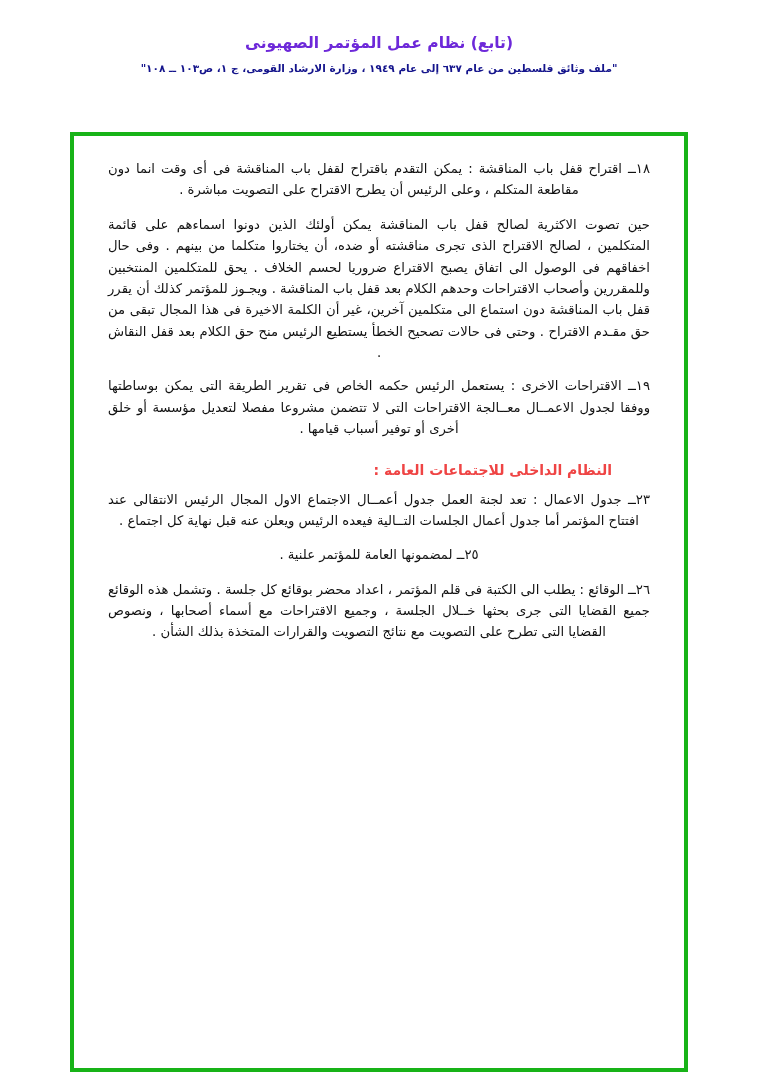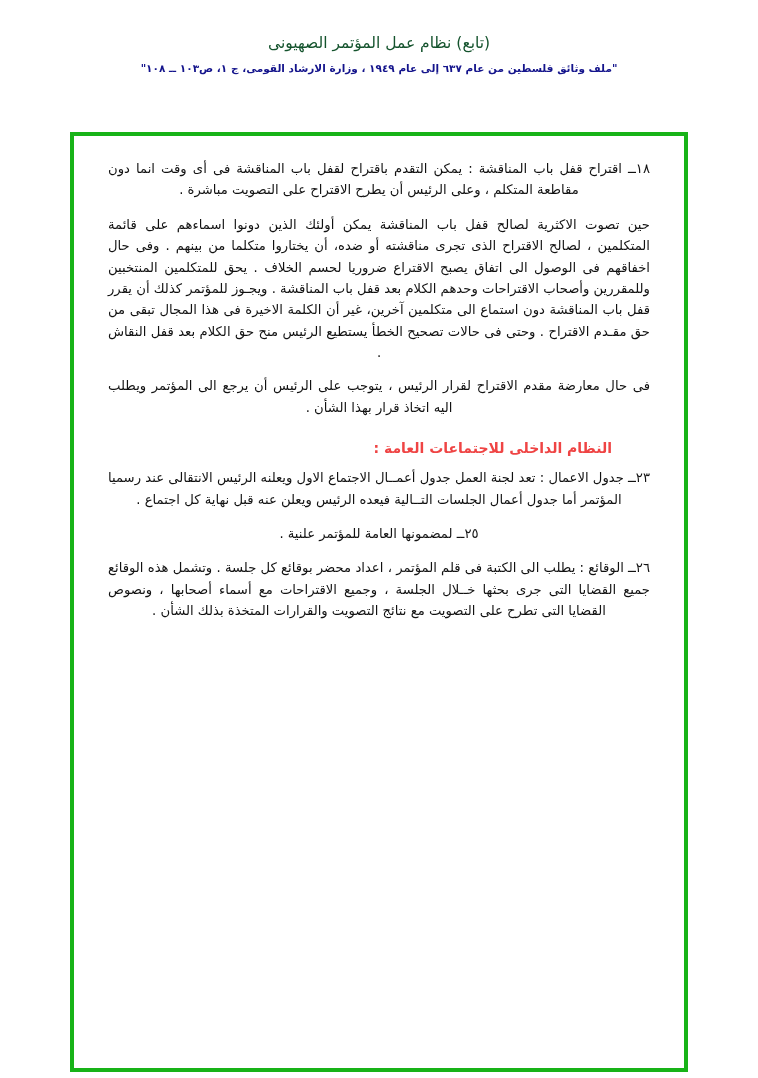--- a/index.html
+++ b/index.html
@@ -21,22 +21,22 @@
     position: relative;
     box-sizing: border-box;
     padding: 0;
   }
   .doc-header {
     text-align: center;
     margin-top: 34px;
   }
   .doc-title {
     font-size: 15.5px;
-    font-weight: normal;
-    color: #14532d;
+    font-weight: bold;
+    color: #6d28d9;
     letter-spacing: 0px;
     line-height: 1.2;
   }
   .doc-subtitle {
     font-size: 10.5px;
     font-weight: bold;
     color: #14148c;
     margin-top: 9px;
     line-height: 1.2;
   }
@@ -86,24 +86,24 @@
   <div class="doc-header">
     <div class="doc-title">(تابع) نظام عمل المؤتمر الصهيونى</div>
     <div class="doc-subtitle">"ملف وثائق فلسطين من عام ٦٣٧ إلى عام ١٩٤٩ ، وزارة الارشاد القومى، ج ١، ص١٠٣ ــ ١٠٨"</div>
   </div>
 
   <div class="frame">
     <div class="frame-inner">
 
       <div class="para item">١٨ــ اقتراح قفل باب المناقشة : يمكن التقدم باقتراح لقفل باب المناقشة فى أى وقت انما دون مقاطعة المتكلم ، وعلى الرئيس أن يطرح الاقتراح على التصويت مباشرة .</div>
       <div class="para">حين تصوت الاكثرية لصالح قفل باب المناقشة يمكن أولئك الذين دونوا اسماءهم على قائمة المتكلمين ، لصالح الاقتراح الذى تجرى مناقشته أو ضده، أن يختاروا متكلما من بينهم . وفى حال اخفاقهم فى الوصول الى اتفاق يصبح الاقتراع ضروريا لحسم الخلاف . يحق للمتكلمين المنتخبين وللمقررين وأصحاب الاقتراحات وحدهم الكلام بعد قفل باب المناقشة . ويجـوز للمؤتمر كذلك أن يقرر قفل باب المناقشة دون استماع الى متكلمين آخرين، غير أن الكلمة الاخيرة فى هذا المجال تبقى من حق مقـدم الاقتراح . وحتى فى حالات تصحيح الخطأ يستطيع الرئيس منح حق الكلام بعد قفل النقاش .</div>
-      <div class="para">فى حال معارضة مقدم الاقتراح لقرار الرئيس ، يتوجب على الرئيس أن يرجع الى المؤتمر ويطلب اليه اتخاذ قرار بهذا الشأن .</div>
+      <div class="para item">١٩ــ الاقتراحات الاخرى : يستعمل الرئيس حكمه الخاص فى تقرير الطريقة التى يمكن بوساطتها ووفقا لجدول الاعمــال معــالجة الاقتراحات التى لا تتضمن مشروعا مفصلا لتعديل مؤسسة أو خلق أخرى أو توفير أسباب قيامها .</div>
 
       <div class="section-head">النظام الداخلى للاجتماعات العامة :</div>
 
-      <div class="para item">٢٣ــ جدول الاعمال : تعد لجنة العمل جدول أعمــال الاجتماع الاول ويعلنه الرئيس الانتقالى عند رسميا المؤتمر أما جدول أعمال الجلسات التــالية فيعده الرئيس ويعلن عنه قبل نهاية كل اجتماع .</div>
+      <div class="para item">٢٣ــ جدول الاعمال : تعد لجنة العمل جدول أعمــال الاجتماع الاول المجال الرئيس الانتقالى عند افتتاح المؤتمر أما جدول أعمال الجلسات التــالية فيعده الرئيس ويعلن عنه قبل نهاية كل اجتماع .</div>
       <div class="para item">٢٥ــ لمضمونها العامة للمؤتمر علنية .</div>
       <div class="para item">٢٦ــ الوقائع : يطلب الى الكتبة فى قلم المؤتمر ، اعداد محضر بوقائع كل جلسة . وتشمل هذه الوقائع جميع القضايا التى جرى بحثها خــلال الجلسة ، وجميع الاقتراحات مع أسماء أصحابها ، ونصوص القضايا التى تطرح على التصويت مع نتائج التصويت والقرارات المتخذة بذلك الشأن .</div>
 
     </div>
   </div>
 
 </div>
 
 </body></html>

